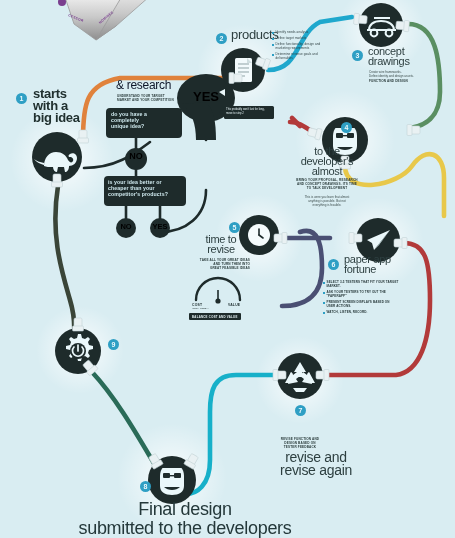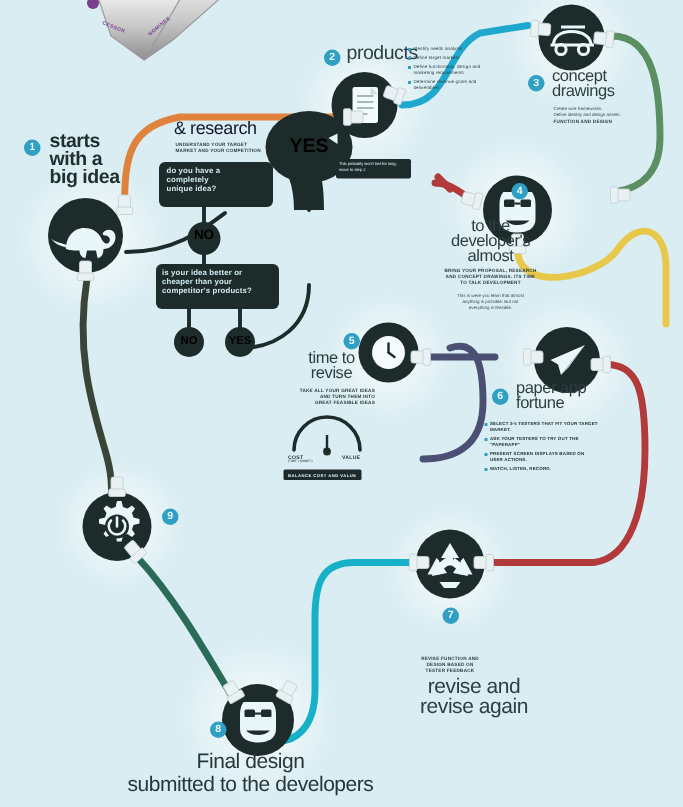--- a/index.html
+++ b/index.html
@@ -443,16 +443,16 @@
   <div class="stepnum" style="left:295px;top:405px;width:11px;height:11px;font-size:7px;">7</div>
   <div class="txt headline" style="left:256px;top:415px;width:120px;font-size:14px;font-weight:normal;color:#2d3f40;text-align:center;white-space:pre-line;margin-top:36px;">revise and
 revise again</div>
   <div class="txt sub-caps" style="left:252px;top:437px;width:96px;text-align:center;white-space:pre-line;">REVISE FUNCTION AND
 DESIGN BASED ON
 TESTER FEEDBACK</div>
 
   <div class="stepnum" style="left:108px;top:339px;width:11px;height:11px;font-size:7px;">9</div>
 
   <div class="stepnum" style="left:140px;top:481px;width:11px;height:11px;font-size:7px;">8</div>
-  <div class="txt headline" style="left:42px;top:500px;width:250px;font-size:14px;font-weight:normal;color:#24383a;text-align:center;line-height:1.08;white-space:pre-line;">Final design
+  <div class="txt headline" style="left:60px;top:500px;width:250px;font-size:18px;font-weight:normal;color:#24383a;text-align:center;line-height:1.08;white-space:pre-line;">Final design
 submitted to the developers</div>
 
 </div>
 
 </body></html>

